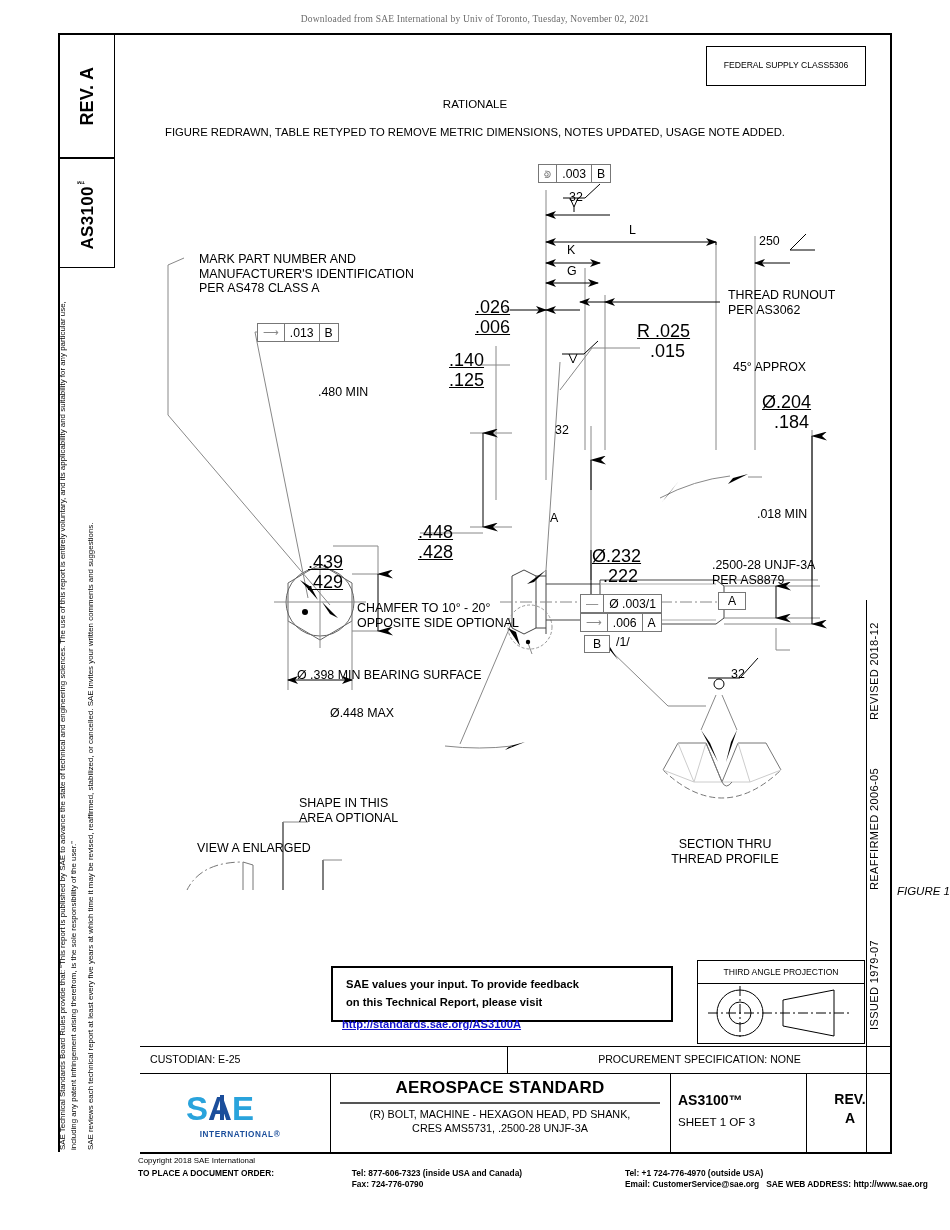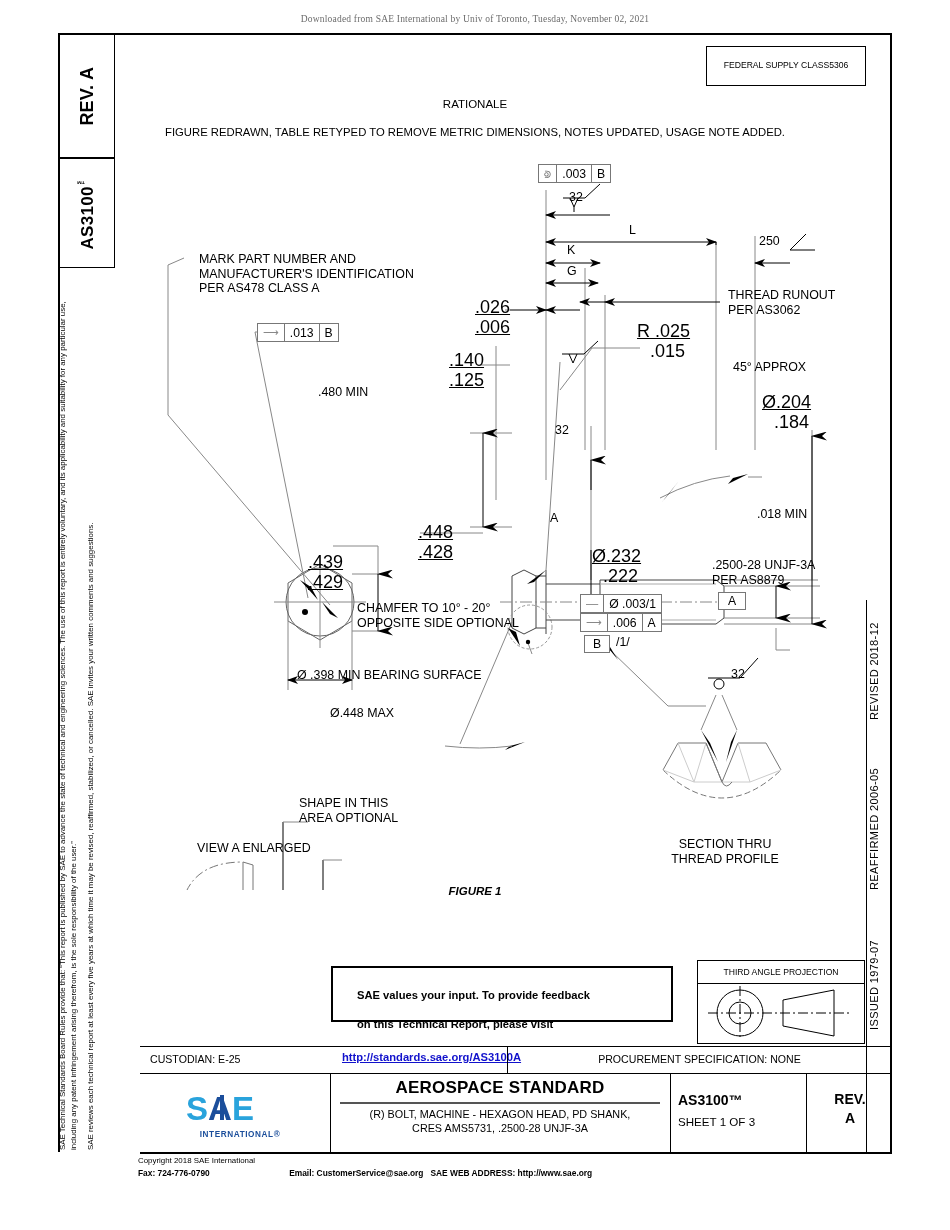--- a/index.html
+++ b/index.html
@@ -46,25 +46,25 @@
   .dim{font-size:12.4px;line-height:1.1;}
   .dimstack{font-size:18px;line-height:1.12;text-decoration:underline;}
 
   
   .fcf{position:absolute;display:flex;border:1px solid #777;box-sizing:border-box;height:19px;align-items:stretch;background:#fff;}
   .fcf > div{display:flex;align-items:center;justify-content:center;padding:0 5px;font-size:12.2px;border-right:1px solid #777;}
   .fcf > div:last-child{border-right:none;}
   .datbox{position:absolute;border:1px solid #777;box-sizing:border-box;height:18px;display:flex;align-items:center;justify-content:center;font-size:12.2px;padding:0 4px;background:#fff;}
 
   
-  #figcap{left:0;top:885px;width:950px;text-align:center;font-size:11.5px;font-weight:bold;font-style:italic;}
+  #figcap{left:0;top:885px;width:950px;text-align:right;font-size:11.5px;font-weight:normal;font-style:italic;}
 
   
   #fb{left:331px;top:966px;width:342px;height:56px;border:2.4px solid #000;box-sizing:border-box;background:#fff;padding:5px 9px;}
-  #fb p{margin:15px;font-size:11.2px;font-weight:bold;line-height:1.28;}
+  #fb p{margin:4px;font-size:11.2px;font-weight:bold;line-height:1.28;}
   #fb a{color:#1111cc;text-decoration:underline;font-size:11.2px;font-weight:bold;}
 
   
   #tap{left:697px;top:960px;width:168px;height:84px;border:1.2px solid #000;box-sizing:border-box;}
   #tap-title{height:22px;border-bottom:1.2px solid #000;display:flex;align-items:center;justify-content:center;font-size:8.6px;}
   #tap-body{position:relative;height:60px;}
 
   
   #cust-row{left:140px;top:1046px;width:752px;height:28px;border-top:1.6px solid #000;border-bottom:1.6px solid #000;box-sizing:border-box;}
   #cust-div{left:507px;top:1046px;width:1.4px;height:28px;background:#000;}
@@ -415,20 +415,25 @@
 <div class="abs" id="tb-hr"></div>
 <div class="abs" id="tb-desc">(R) BOLT, MACHINE - HEXAGON HEAD, PD SHANK,<br>CRES AMS5731, .2500-28 UNJF-3A</div>
 <div class="abs" id="tb-num">AS3100™</div>
 <div class="abs" id="tb-sheet">SHEET 1 OF 3</div>
 <div class="abs" id="tb-rev"><span>REV.</span><br><span>A</span></div>
 
 <div class="abs" id="footer">
   <div class="l">Copyright 2018 SAE International</div>
   <table style="border-collapse:collapse;margin-top:2px;width:790px;">
     <tbody>
+        <tr>
+      <td style="width:215px;" class="b">TO PLACE A DOCUMENT ORDER:</td>
+      <td style="width:275px;" class="b">Tel: 877-606-7323 (inside USA and Canada)</td>
+      <td class="b">Tel: +1 724-776-4970 (outside USA)</td>
+    </tr>
     <tr>
       <td></td>
       <td class="b">Fax: 724-776-0790</td>
       <td class="b nw"><span>Email: CustomerService@sae.org</span>&nbsp;&nbsp;&nbsp;<span>SAE WEB ADDRESS: http://www.sae.org</span></td>
     </tr>
   </tbody>
     </table>
 </div>
 
 </body></html>

